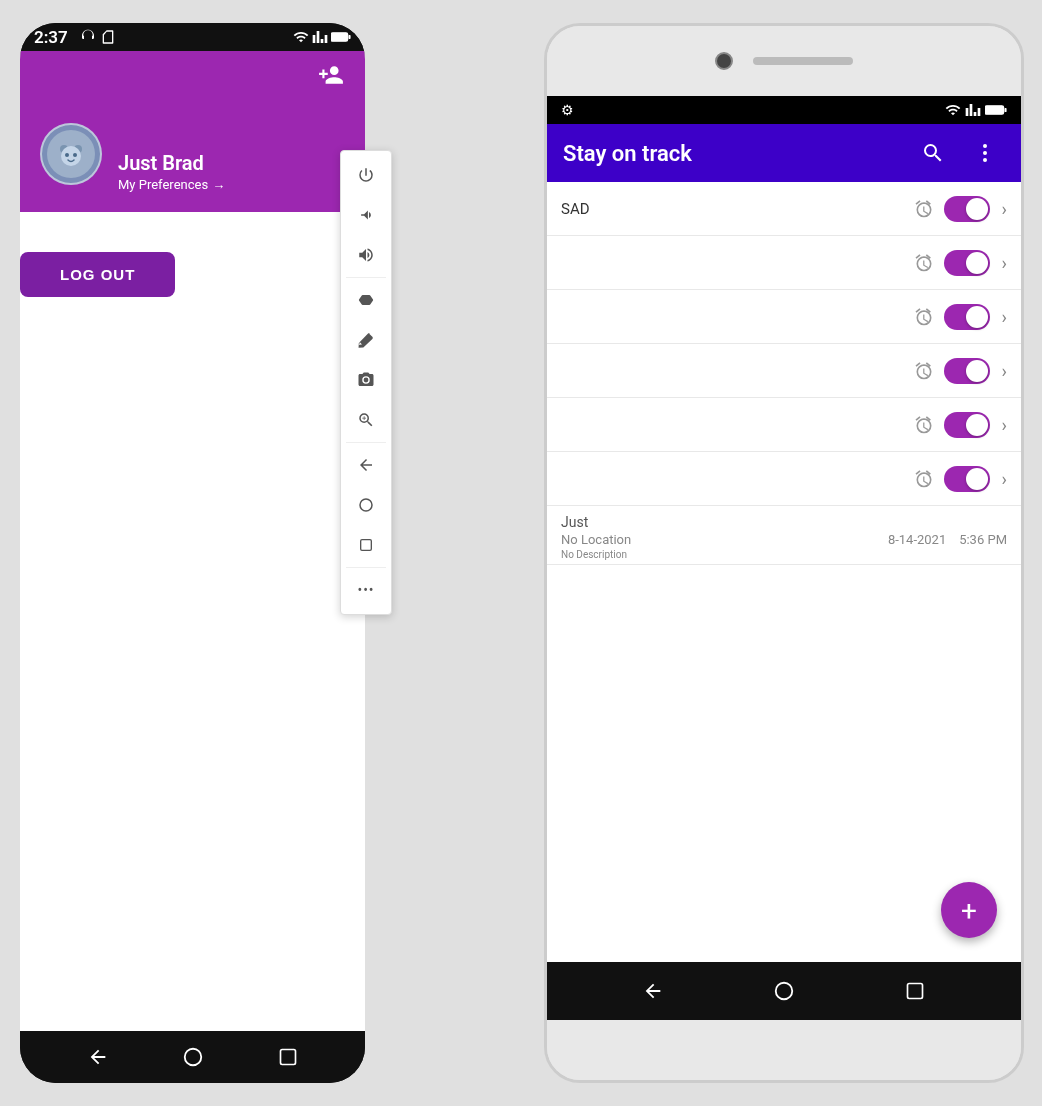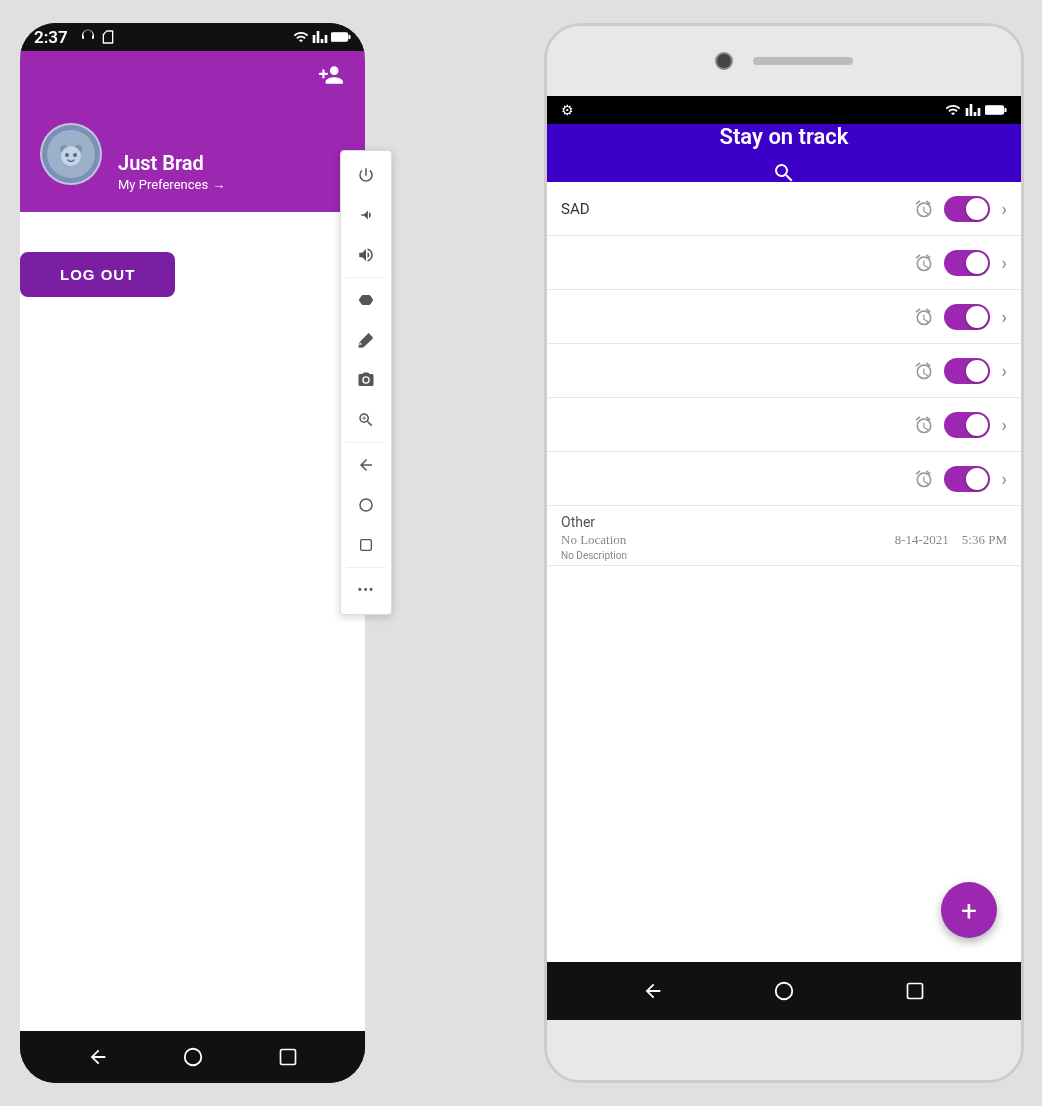--- a/index.html
+++ b/index.html
@@ -226,21 +226,20 @@
     .right-status-bar .gear { font-size: 14px; }
     .right-status-bar .spacer { flex: 1; }
 
     .right-app-header {
       background: #3d00c8;
       height: 58px;
       display: flex;
       align-items: center;
       padding: 0 16px;
       gap: 12px;
-      flex-direction: column;
     }
     .right-app-header .app-title {
       color: #fff;
       font-size: 22px;
       font-weight: 600;
       flex: 1;
     }
     .header-icon-btn {
       width: 40px; height: 40px;
       display: flex; align-items: center; justify-content: center;
@@ -289,21 +288,20 @@
       padding: 8px 14px 4px 14px;
       border-bottom: 1px solid #e8e8e8;
     }
     .info-row .cat-label { font-size: 14px; color: #555; }
     .info-row .meta-line {
       display: flex;
       justify-content: space-between;
       font-size: 13px;
       color: #888;
       margin-top: 2px;
-      font-family: Liberation Serif, serif;
     }
     .info-row .desc-label { font-size: 10px; color: #888; margin-top: 2px; }
 
     
     .fab-area {
       position: relative;
       height: 100px;
       background: #fff;
     }
     .fab {
@@ -604,21 +602,21 @@
             <path d="M6.6 1.44L1.77 5.43l1.27 1.52 4.83-4L6.6 1.44zm13.63 4L15.4 1.44l-1.27 1.51 4.83 4 1.27-1.51zM12 4a9 9 0 1 0 0 18A9 9 0 0 0 12 4zm0 16c-3.87 0-7-3.13-7-7s3.13-7 7-7 7 3.13 7 7-3.13 7-7 7zm.5-11H11v6l5.25 3.15.75-1.23-4.5-2.67V9z"></path>
           </svg>
         </span>
         <div class="toggle-switch">
             <div class="knob"></div>
           </div>
         <span class="chevron-down">›</span>
       </div>
 
       <div class="info-row">
-        <div class="cat-label">Other</div>
+        <div class="cat-label">Just</div>
         <div class="meta-line">
           <span>No Location</span>
           <span>
             <span>8-14-2021</span>
             &nbsp;&nbsp;
             <span>5:36 PM</span>
           </span>
         </div>
         <div class="desc-label">No Description</div>
       </div>

